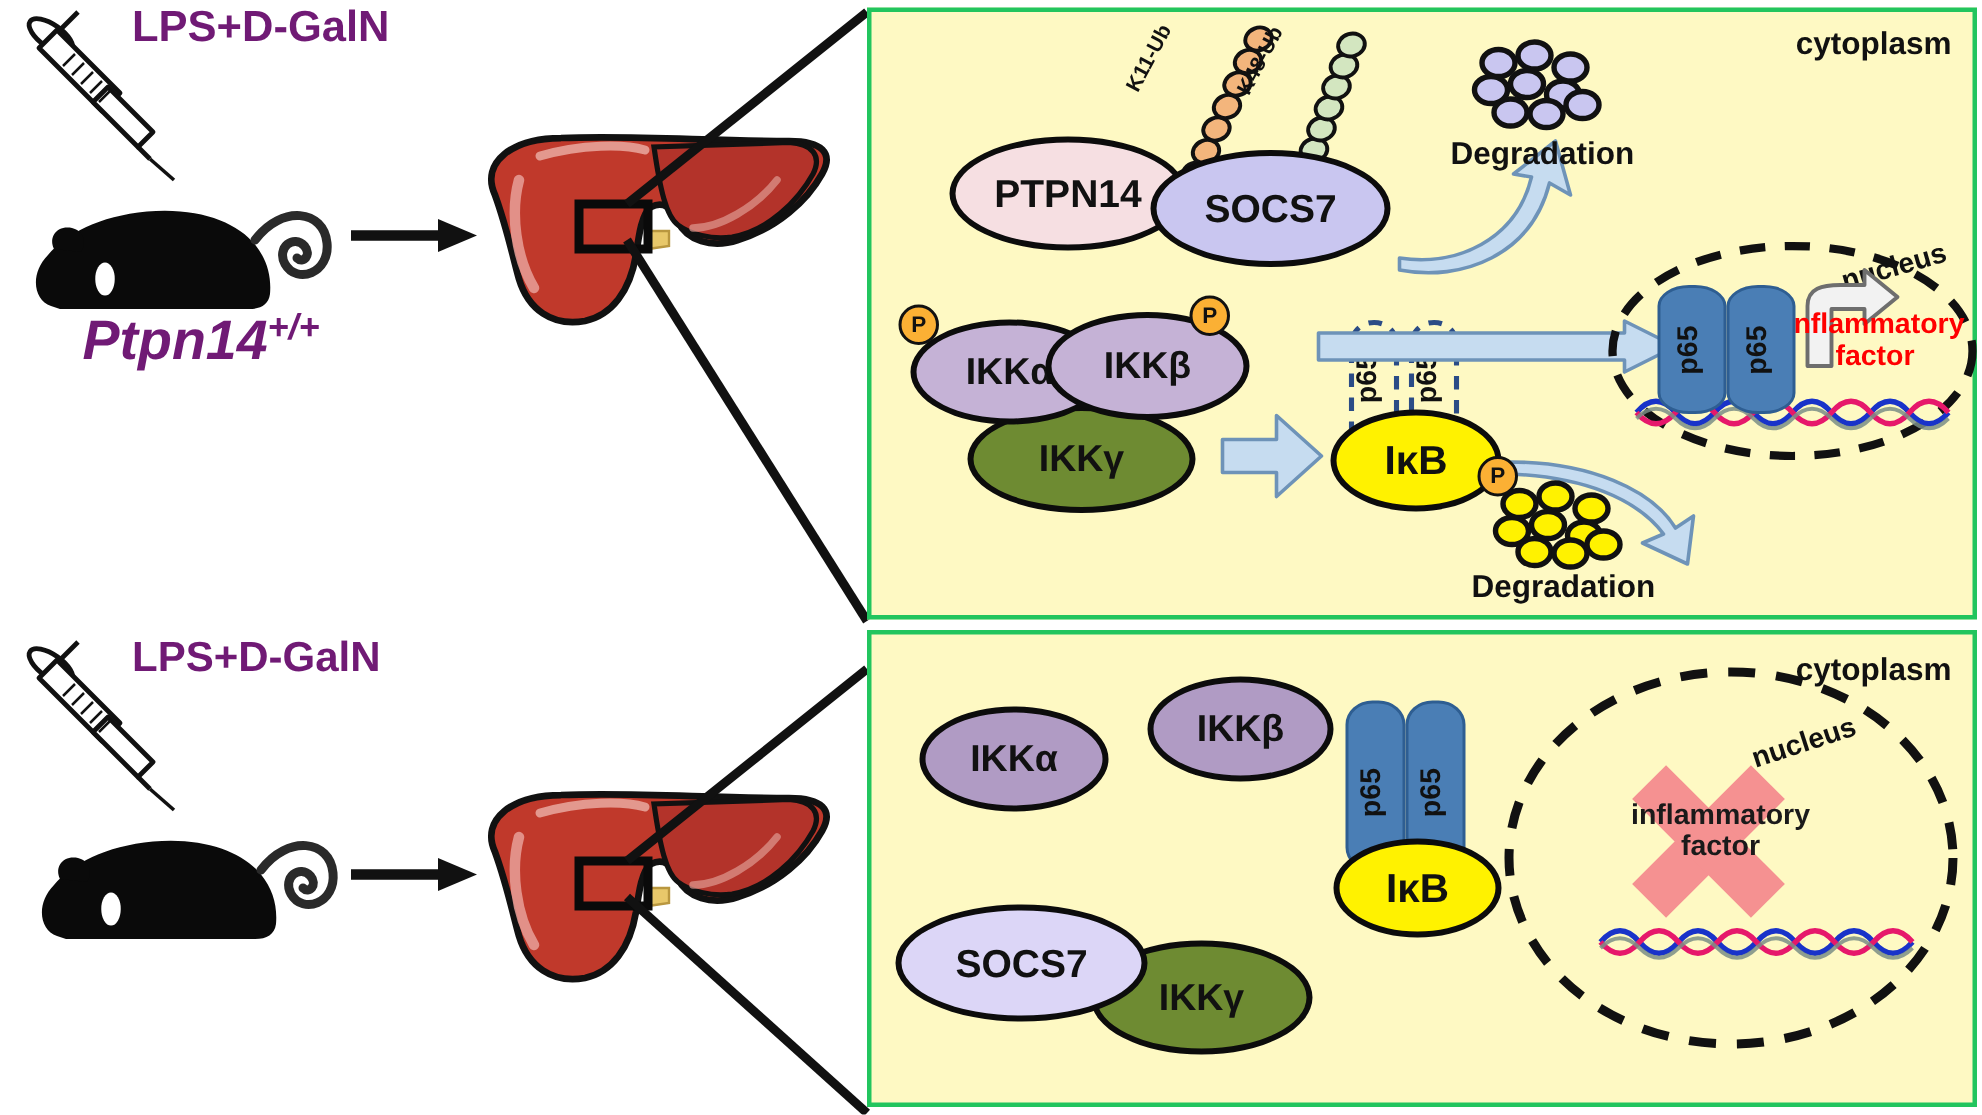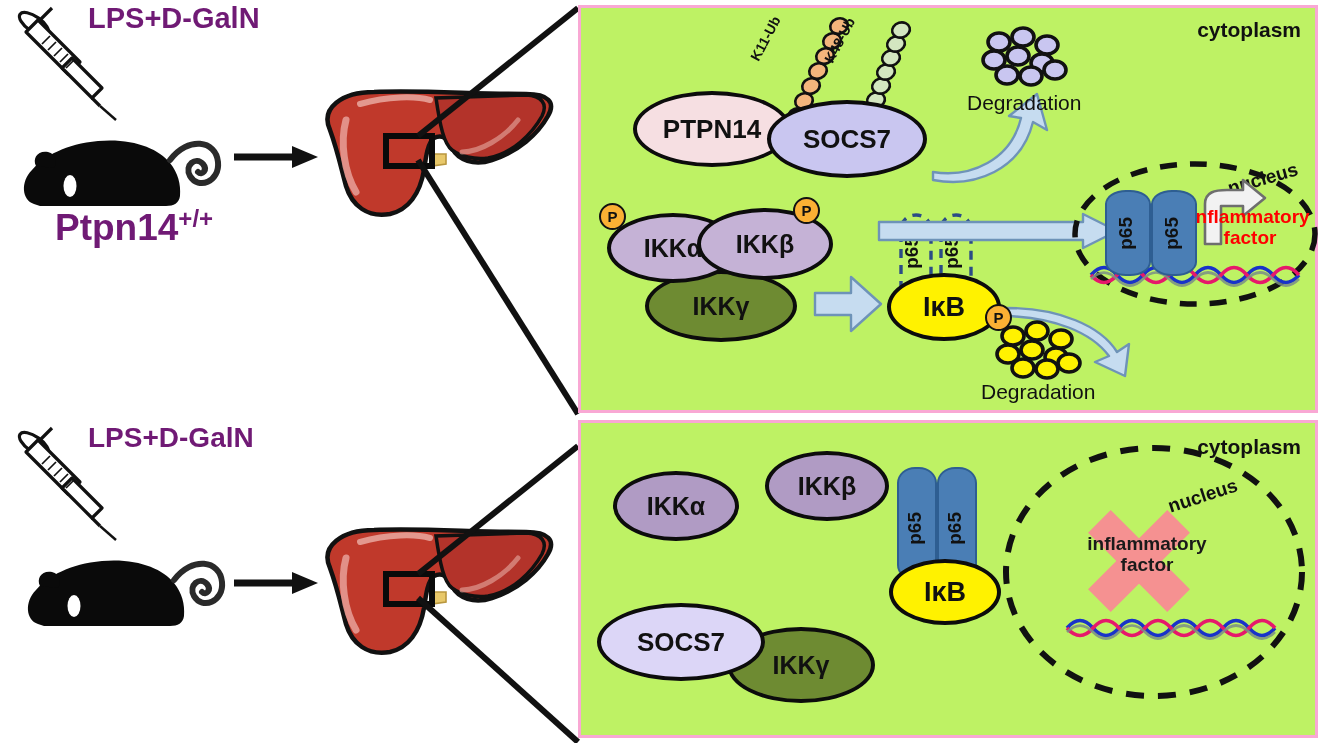--- a/index.html
+++ b/index.html
@@ -1,32 +1,32 @@
 <!DOCTYPE html>
 <html><head>
 <meta charset="utf-8">
 <style>
   html,body{margin:0;padding:0;background:#ffffff;}
   body{width:1321px;height:743px;position:relative;overflow:hidden;
        font-family:"Liberation Sans","DejaVu Sans",sans-serif;}
   .stage{position:absolute;left:0;top:0;width:1321px;height:743px;}
   .abs{position:absolute;}
   .lbl{position:absolute;font-weight:bold;color:#701a75;white-space:nowrap;}
-  .ital{font-weight:bold;}
-  .panel{position:absolute;border:3px solid #f9a8d4;background:#bef264;box-sizing:border-box;}
+  .ital{font-style:italic;font-weight:bold;}
+  .panel{position:absolute;border:3px solid #22c55e;background:#fef9c3;box-sizing:border-box;}
   .cyto{position:absolute;font-weight:bold;color:#111;font-size:21px;}
   .ell{position:absolute;border:4px solid #0c0c0c;border-radius:50%;
        display:flex;align-items:center;justify-content:center;
        font-weight:bold;color:#111;box-sizing:border-box;}
   .pbadge{position:absolute;width:27px;height:27px;border-radius:50%;
           background:#FBB034;border:2.5px solid #111;
           display:flex;align-items:center;justify-content:center;
           font-weight:bold;font-size:15px;color:#111;box-sizing:border-box;z-index:6;}
   .ubtxt{position:absolute;font-weight:bold;font-size:14px;color:#111;white-space:nowrap;}
-  .degtxt{position:absolute;font-weight:normal;font-size:21px;color:#111;white-space:nowrap;}
+  .degtxt{position:absolute;font-weight:bold;font-size:21px;color:#111;white-space:nowrap;}
   .p65v{position:absolute;display:flex;align-items:center;justify-content:center;
         font-weight:bold;color:#111;font-size:19px;box-sizing:border-box;}
   .p65v span{transform:rotate(180deg);writing-mode:vertical-rl;}
   .nucword{position:absolute;font-weight:bold;font-size:19px;color:#111;}
   .inflam{position:absolute;font-weight:bold;font-size:19px;text-align:center;line-height:1.12;}
   svg{display:block;overflow:visible;}
 </style>
 </head>
 <body>
 

